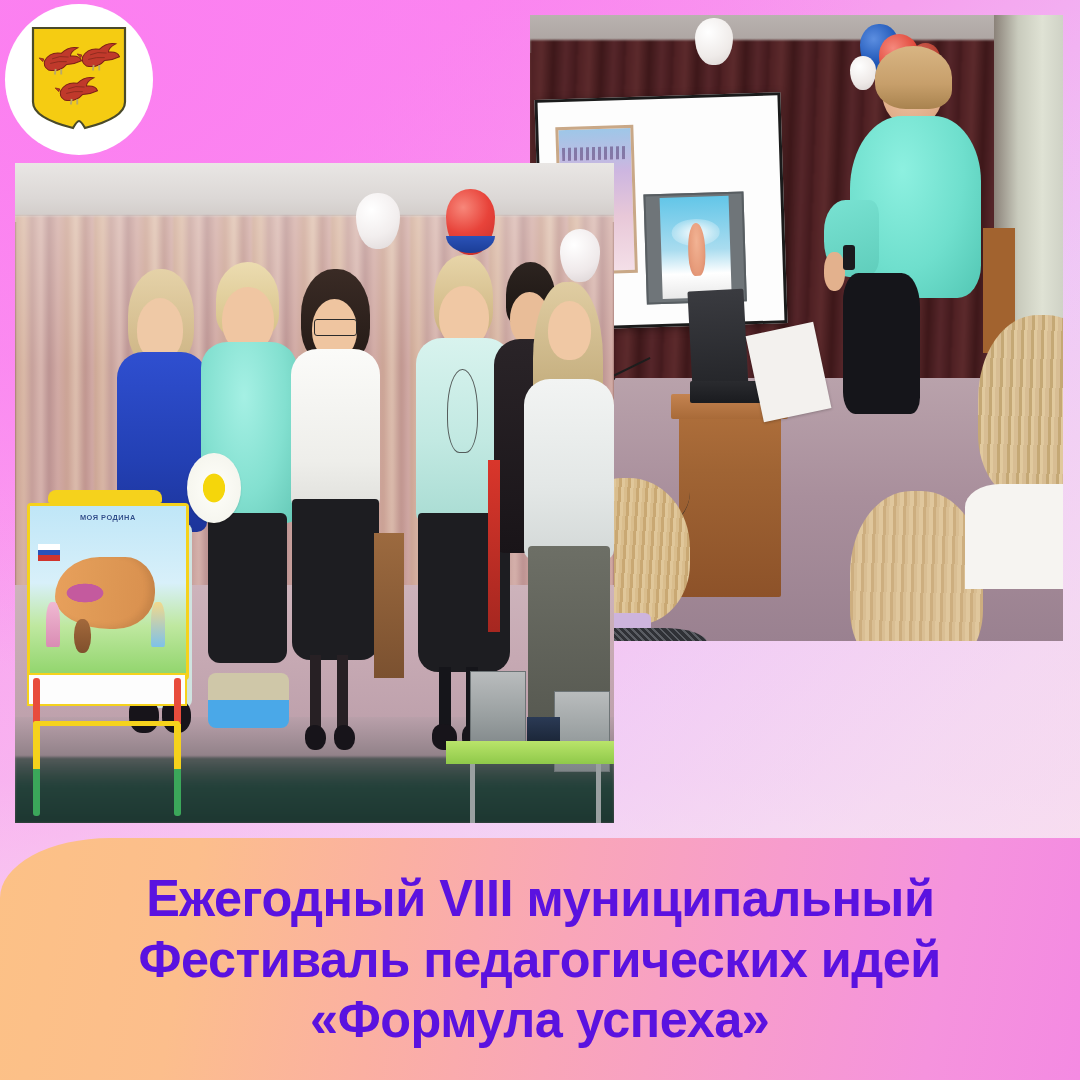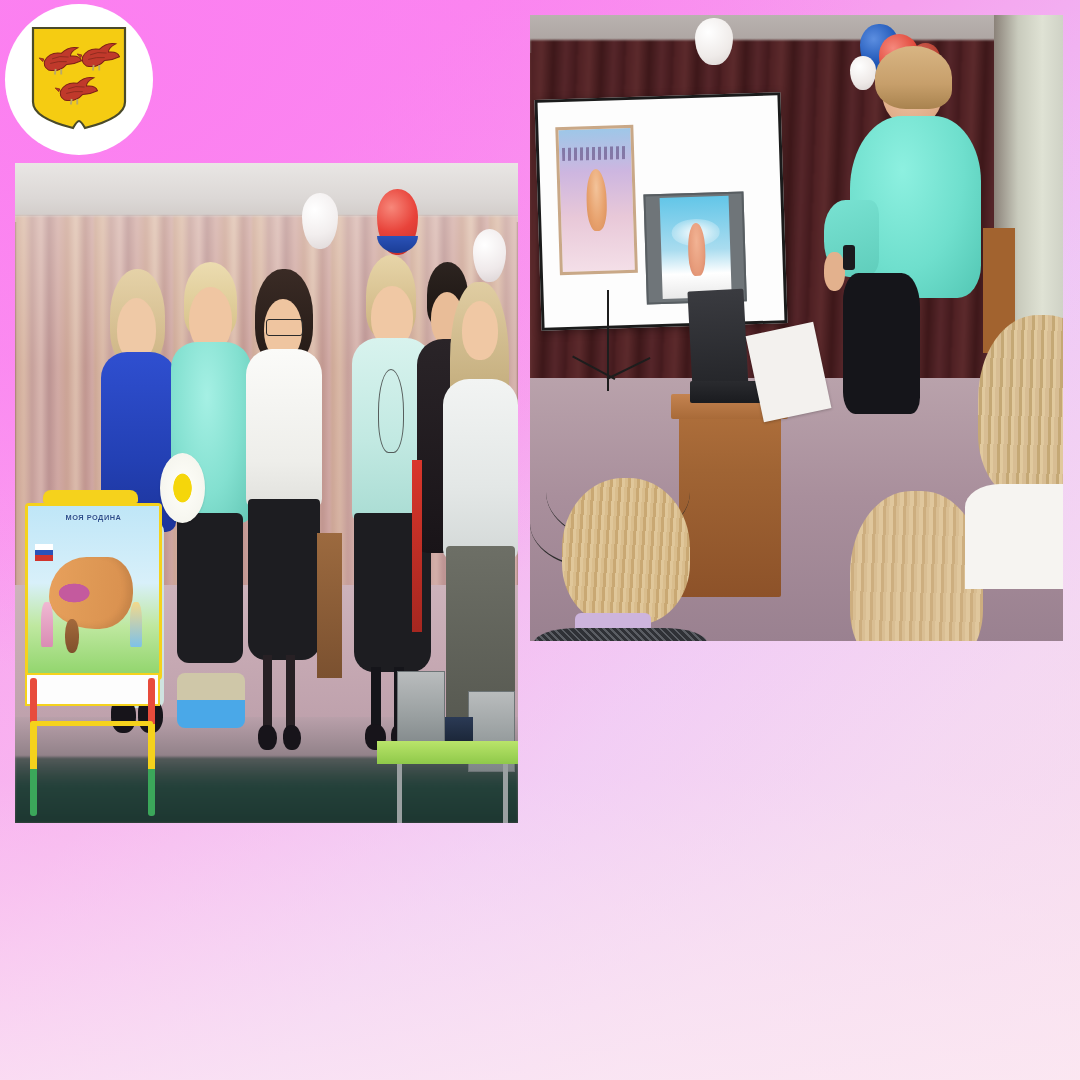--- a/index.html
+++ b/index.html
@@ -45,21 +45,21 @@
 
   
   .photo {
     position: absolute;
     overflow: hidden;
     background: #6a3b3b;
   }
   .photo-left {
     left: 15px;
     top: 163px;
-    width: 503px;
+    width: 599px;
     height: 660px;
   }
   .photo-right {
     left: 530px;
     top: 15px;
     width: 533px;
     height: 626px;
   }
   .photo .scene { position: absolute; inset: 0; }
 
@@ -452,13 +452,18 @@
       <div class="spk-table"></div>
       <div class="tbl-leg" style="left:76%;top:91%;height:9%;"></div>
       <div class="tbl-leg" style="left:97%;top:91%;height:9%;"></div>
 
       <div style="position:absolute;left:60%;top:56%;width:5%;height:22%;background:linear-gradient(180deg,#9c6a3f,#7b5130);"></div>
 
       <div style="position:absolute;left:79%;top:45%;width:2%;height:26%;background:linear-gradient(180deg,#d9362b,#a62720);"></div>
     </div>
   </div>
 
+  <div class="caption">
+    <div class="caption-line">Ежегодный VIII муниципальный</div>
+    <div class="caption-line">Фестиваль педагогических идей</div>
+    <div class="caption-line">«Формула успеха»</div>
+  </div>
 </div>
 
 </body></html>

